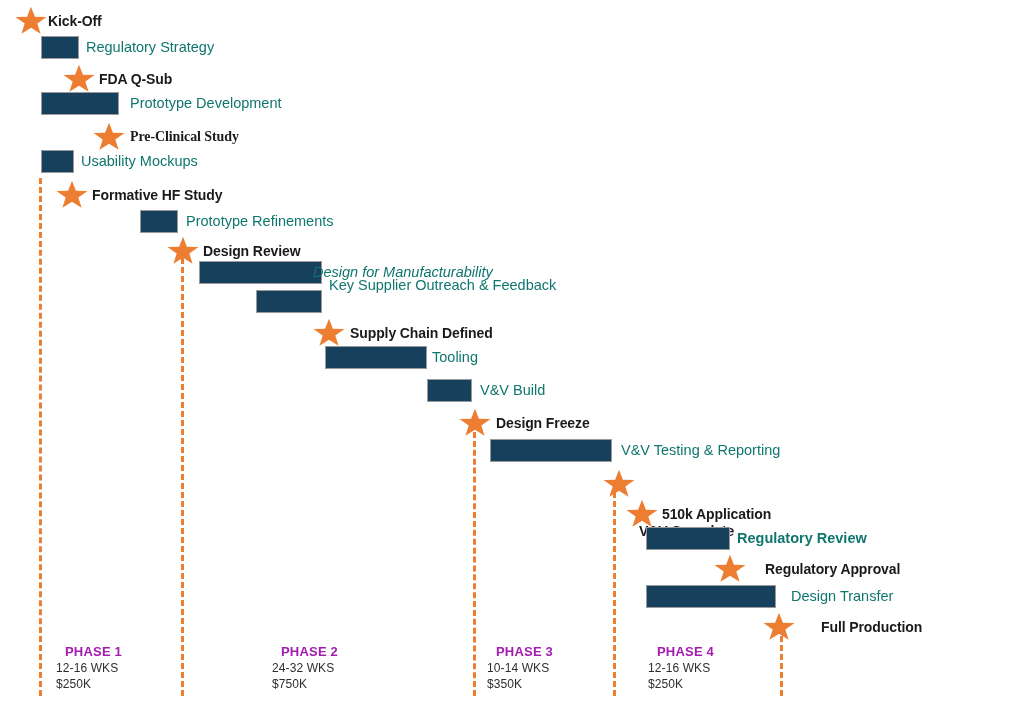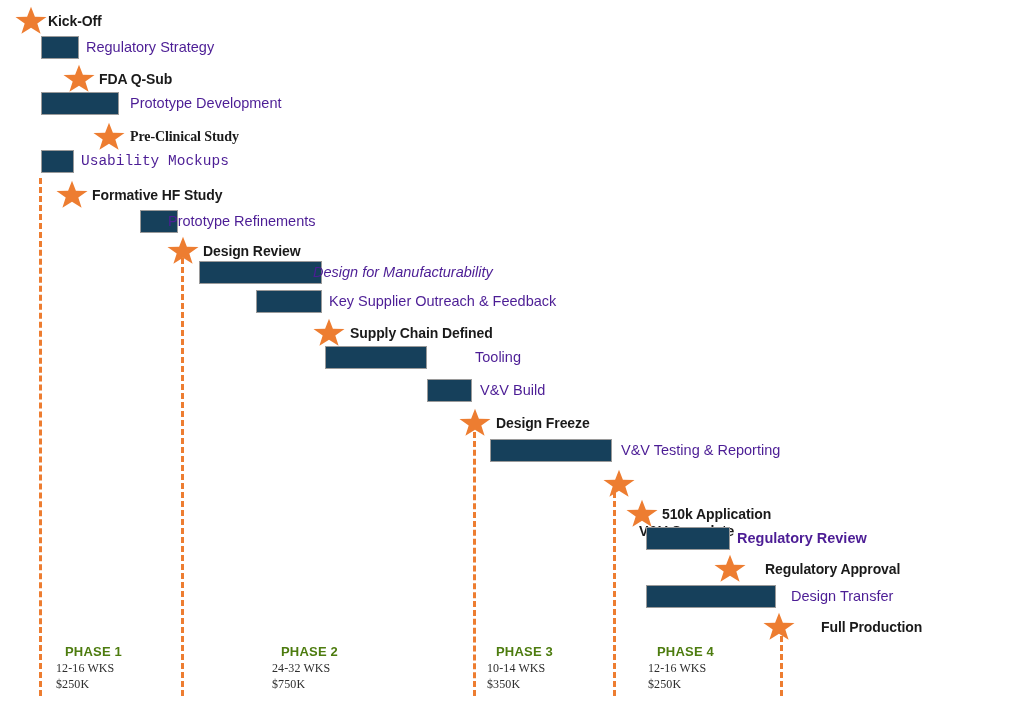--- a/index.html
+++ b/index.html
@@ -34,21 +34,21 @@
     height: 23px;
     background: #16405B;
     border: 1px solid #9a9a9a;
     box-sizing: border-box;
   }
   .bar-label {
     position: absolute;
     height: 23px;
     line-height: 23px;
     font-size: 14.5px;
-    color: #4c1d95;
+    color: #0f766e;
     white-space: nowrap;
     font-weight: 400;
   }
 
   
   .star {
     position: absolute;
     width: 34px;
     height: 34px;
     color: #ED7D31;
@@ -66,31 +66,30 @@
   }
 
   
   .phase-block {
     position: absolute;
     white-space: nowrap;
   }
   .phase-name {
     font-size: 13px;
     font-weight: bold;
-    color: #4d7c0f;
+    color: #a21caf;
     letter-spacing: 0.2px;
     line-height: 16px;
     padding-left: 9px;
   }
   .phase-dur, .phase-cost {
     font-size: 12px;
     color: #2e2e2e;
     line-height: 16px;
     letter-spacing: 0.1px;
-    font-family: Liberation Serif, serif;
   }
 </style>
 </head>
 <body>
 
 <div id="canvas">
 
   <div id="phase-lines-layer">
       <div class="phase-line" style="left: 39px; top: 178px; height: 518px;"></div>
       <div class="phase-line" style="left: 181px; top: 258px; height: 438px;"></div>
@@ -116,47 +115,47 @@
       <div class="milestone-label" style="left: 99px; top: 68px;">FDA Q-Sub</div>
       <div class="bar" title="Prototype Development" style="left: 41px; top: 92px; width: 78px; background: rgb(22, 64, 91); border-color: rgb(154, 154, 154);"></div>
       <div class="bar-label" style="left: 130px; top: 92px;">Prototype Development</div>
       <div class="star" title="Pre-Clinical Study" style="left: 92px; top: 120px;">
         <svg viewBox="0 0 100 100">
           <polygon points="50.00,7.84 61.46,37.49 95.65,38.35 68.55,57.54 78.21,87.73 50.00,69.94 21.79,87.73 31.45,57.54 4.35,38.35 38.54,37.49" fill="#ED7D31"></polygon>
         </svg>
       </div>
       <div class="milestone-label" style="left: 130px; top: 126px; font-family: Liberation Serif, serif;">Pre-Clinical Study</div>
       <div class="bar" title="Usability Mockups" style="left: 41px; top: 150px; width: 33px; background: rgb(22, 64, 91); border-color: rgb(154, 154, 154);"></div>
-      <div class="bar-label" style="left: 81px; top: 150px; font-family: Liberation Mono, monospace;">Usability Mockups</div>
+      <div class="bar-label" style="left: 81px; top: 150px;">Usability Mockups</div>
       <div class="star" title="Formative HF Study" style="left: 55px; top: 178px;">
         <svg viewBox="0 0 100 100">
           <polygon points="50.00,7.84 61.46,37.49 95.65,38.35 68.55,57.54 78.21,87.73 50.00,69.94 21.79,87.73 31.45,57.54 4.35,38.35 38.54,37.49" fill="#ED7D31"></polygon>
         </svg>
       </div>
       <div class="milestone-label" style="left: 92px; top: 184px;">Formative HF Study</div>
       <div class="bar" title="Prototype Refinements" style="left: 140px; top: 210px; width: 38px; background: rgb(22, 64, 91); border-color: rgb(154, 154, 154);"></div>
-      <div class="bar-label" style="left: 168px; top: 210px; text-align: center;">Prototype Refinements</div>
+      <div class="bar-label" style="left: 186px; top: 210px; text-align: center;">Prototype Refinements</div>
       <div class="star" title="Design Review" style="left: 166px; top: 234px;">
         <svg viewBox="0 0 100 100">
           <polygon points="50.00,7.84 61.46,37.49 95.65,38.35 68.55,57.54 78.21,87.73 50.00,69.94 21.79,87.73 31.45,57.54 4.35,38.35 38.54,37.49" fill="#ED7D31"></polygon>
         </svg>
       </div>
       <div class="milestone-label" style="left: 203px; top: 240px; text-align: right;">Design Review</div>
       <div class="bar" title="Design for Manufacturability" style="left: 199px; top: 261px; width: 123px; background: rgb(22, 64, 91); border-color: rgb(154, 154, 154);"></div>
       <div class="bar-label" style="left: 313px; top: 261px; font-style: italic;">Design for Manufacturability</div>
       <div class="bar" title="Key Supplier Outreach &amp; Feedback" style="left: 256px; top: 290px; width: 66px; background: rgb(22, 64, 91); border-color: rgb(154, 154, 154);"></div>
-      <div class="bar-label" style="left: 329px; top: 290px;">Key Supplier Outreach &amp; Feedback</div>
+      <div class="bar-label" style="left: 329px; top: 274px;">Key Supplier Outreach &amp; Feedback</div>
       <div class="star" title="Supply Chain Defined" style="left: 312px; top: 316px;">
         <svg viewBox="0 0 100 100">
           <polygon points="50.00,7.84 61.46,37.49 95.65,38.35 68.55,57.54 78.21,87.73 50.00,69.94 21.79,87.73 31.45,57.54 4.35,38.35 38.54,37.49" fill="#ED7D31"></polygon>
         </svg>
       </div>
       <div class="milestone-label" style="left: 350px; top: 322px;">Supply Chain Defined</div>
       <div class="bar" title="Tooling" style="left: 325px; top: 346px; width: 102px; background: rgb(22, 64, 91); border-color: rgb(154, 154, 154);"></div>
-      <div class="bar-label" style="left: 432px; top: 346px; margin-left: 43px;">Tooling</div>
+      <div class="bar-label" style="left: 432px; top: 346px;">Tooling</div>
       <div class="bar" title="V&amp;V Build" style="left: 427px; top: 379px; width: 45px; background: rgb(22, 64, 91); border-color: rgb(154, 154, 154);"></div>
       <div class="bar-label" style="left: 480px; top: 379px;">V&amp;V Build</div>
       <div class="star" title="Design Freeze" style="left: 458px; top: 406px;">
         <svg viewBox="0 0 100 100">
           <polygon points="50.00,7.84 61.46,37.49 95.65,38.35 68.55,57.54 78.21,87.73 50.00,69.94 21.79,87.73 31.45,57.54 4.35,38.35 38.54,37.49" fill="#ED7D31"></polygon>
         </svg>
       </div>
       <div class="milestone-label" style="left: 496px; top: 412px;">Design Freeze</div>
       <div class="bar" title="V&amp;V Testing &amp; Reporting" style="left: 490px; top: 439px; width: 122px; background: rgb(22, 64, 91); border-color: rgb(154, 154, 154);"></div>
       <div class="bar-label" style="left: 621px; top: 439px;">V&amp;V Testing &amp; Reporting</div>

